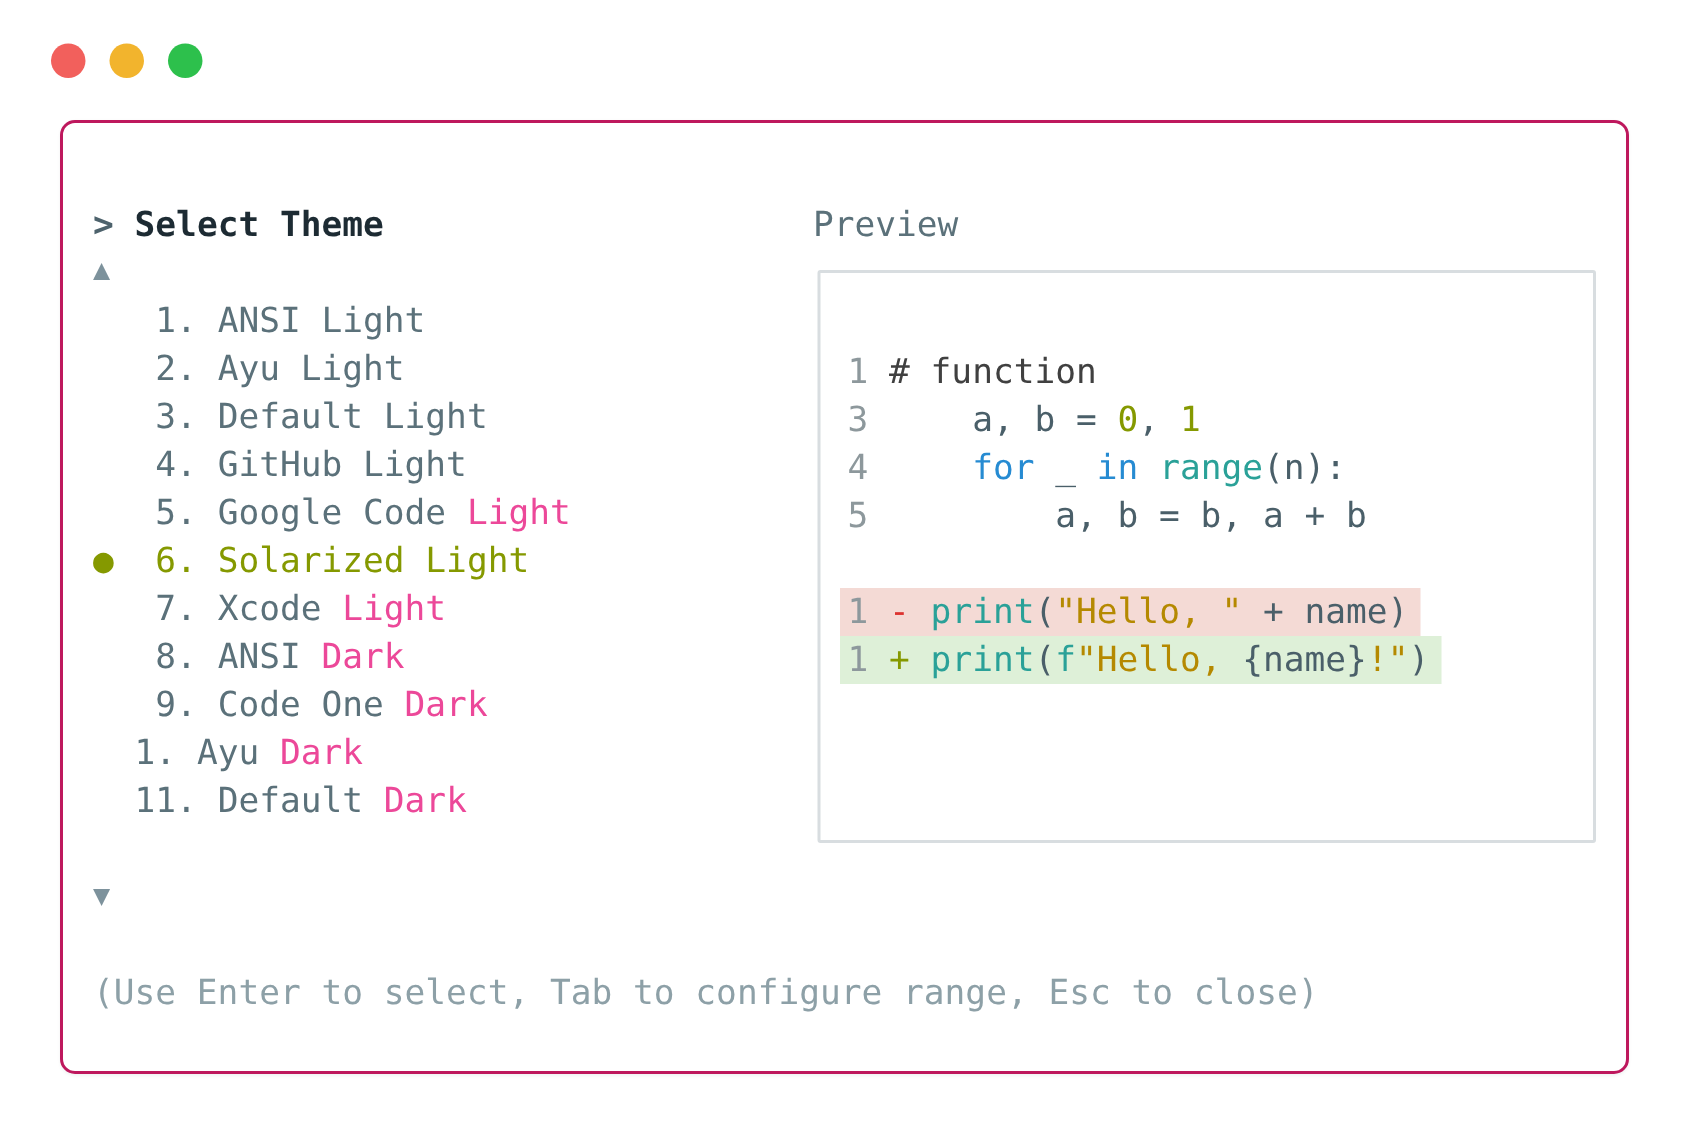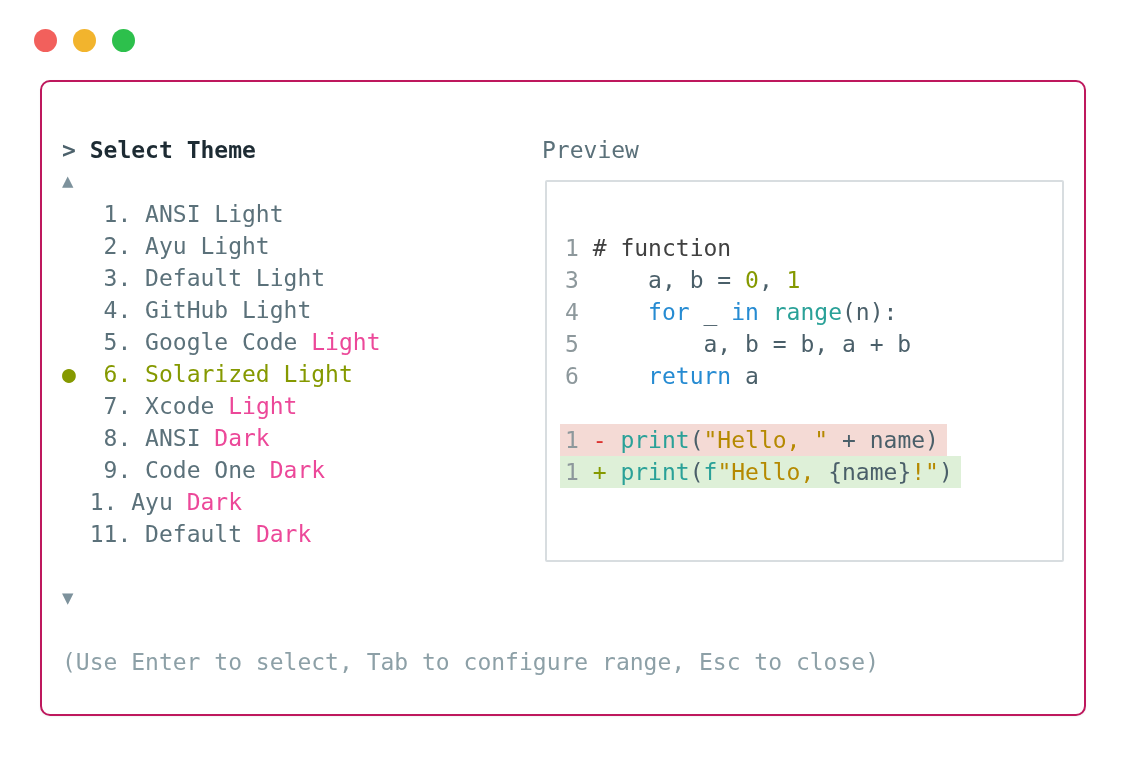--- a/index.html
+++ b/index.html
@@ -94,19 +94,18 @@
   <div class="footer line">(Use Enter to select, Tab to configure range, Esc to close)</div>
 
   <div class="preview-label line">Preview</div>
 
   <div class="preview-box">
     <div class="code" id="code">
         <div class="code-line"><span class="lnum">1 </span><span class="tok-comment"># function</span></div>
         <div class="code-line"><span class="lnum">3 </span><span class="tok-plain">    a, b = </span><span class="tok-green">0</span><span class="tok-plain">, </span><span class="tok-green">1</span></div>
         <div class="code-line"><span class="lnum">4 </span><span class="tok-plain">    </span><span class="tok-kw">for</span><span class="tok-plain"> _ </span><span class="tok-kw">in</span><span class="tok-plain"> </span><span class="tok-fn">range</span><span class="tok-plain">(n):</span></div>
         <div class="code-line"><span class="lnum">5 </span><span class="tok-plain">        a, b = b, a + b</span></div>
-        <div class="code-line"><span class="lnum">6 </span><span class="tok-plain">    </span><span class="tok-kw">return</span><span class="tok-plain"> a</span></div>
         <div class="code-line">&nbsp;</div>
         <div class="code-line"><span class="hl hl-removed"><span class="lnum">1 </span><span class="tok-red">- </span><span class="tok-fn">print</span><span class="tok-plain">(</span><span class="tok-str">"Hello, "</span><span class="tok-plain"> + name)</span></span></div>
         <div class="code-line"><span class="hl hl-added"><span class="lnum">1 </span><span class="tok-green">+ </span><span class="tok-fn">print</span><span class="tok-plain">(</span><span class="tok-fn">f</span><span class="tok-str">"Hello, </span><span class="tok-plain">{name}</span><span class="tok-str">!"</span><span class="tok-plain">)</span></span></div>
       </div>
   </div>
 </div>
 
 </body></html>

